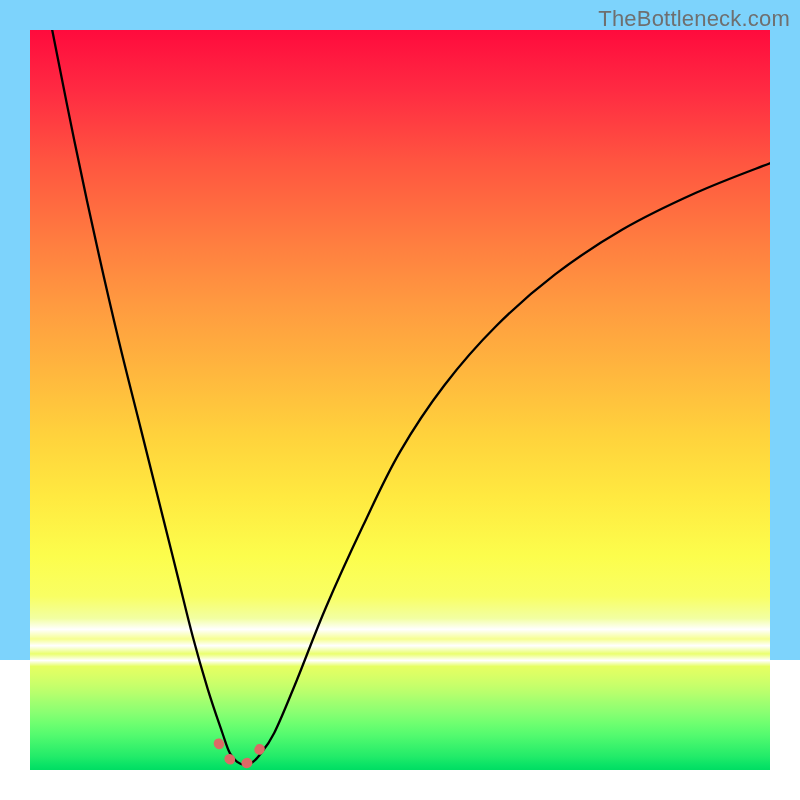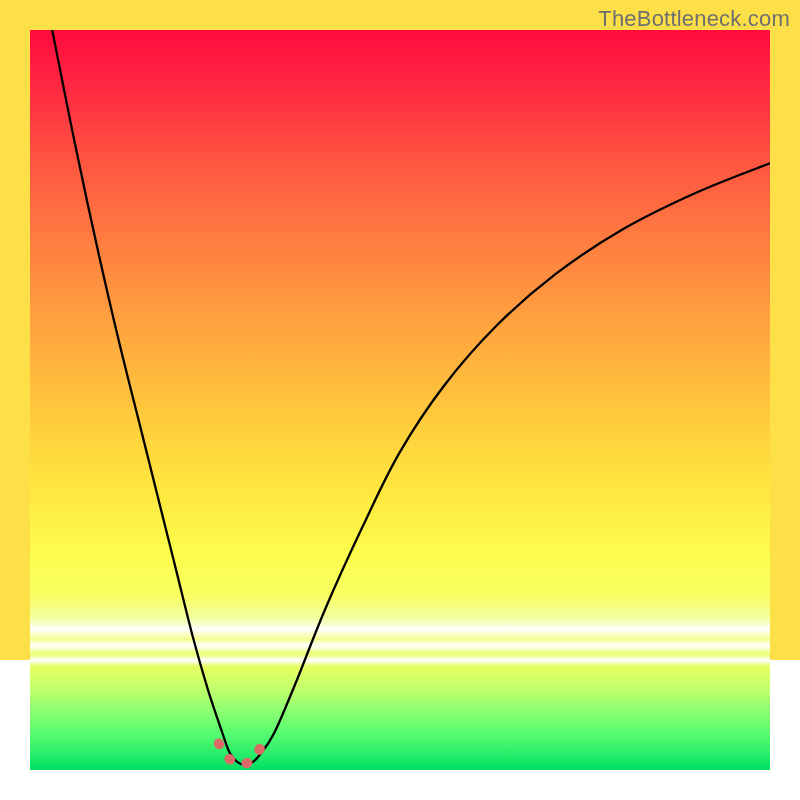--- a/index.html
+++ b/index.html
@@ -7,21 +7,21 @@
     padding: 0;
     width: 800px;
     height: 800px;
     overflow: hidden;
     font-family: Arial, sans-serif;
   }
   .frame {
     position: relative;
     width: 800px;
     height: 660px;
-    background: #fde047;
+    background: #7dd3fc;
   }
   .watermark {
     position: absolute;
     top: 6px;
     right: 10px;
     color: #6f6f6f;
     font-size: 22px;
     font-weight: 500;
     z-index: 20;
     letter-spacing: 0.2px;

